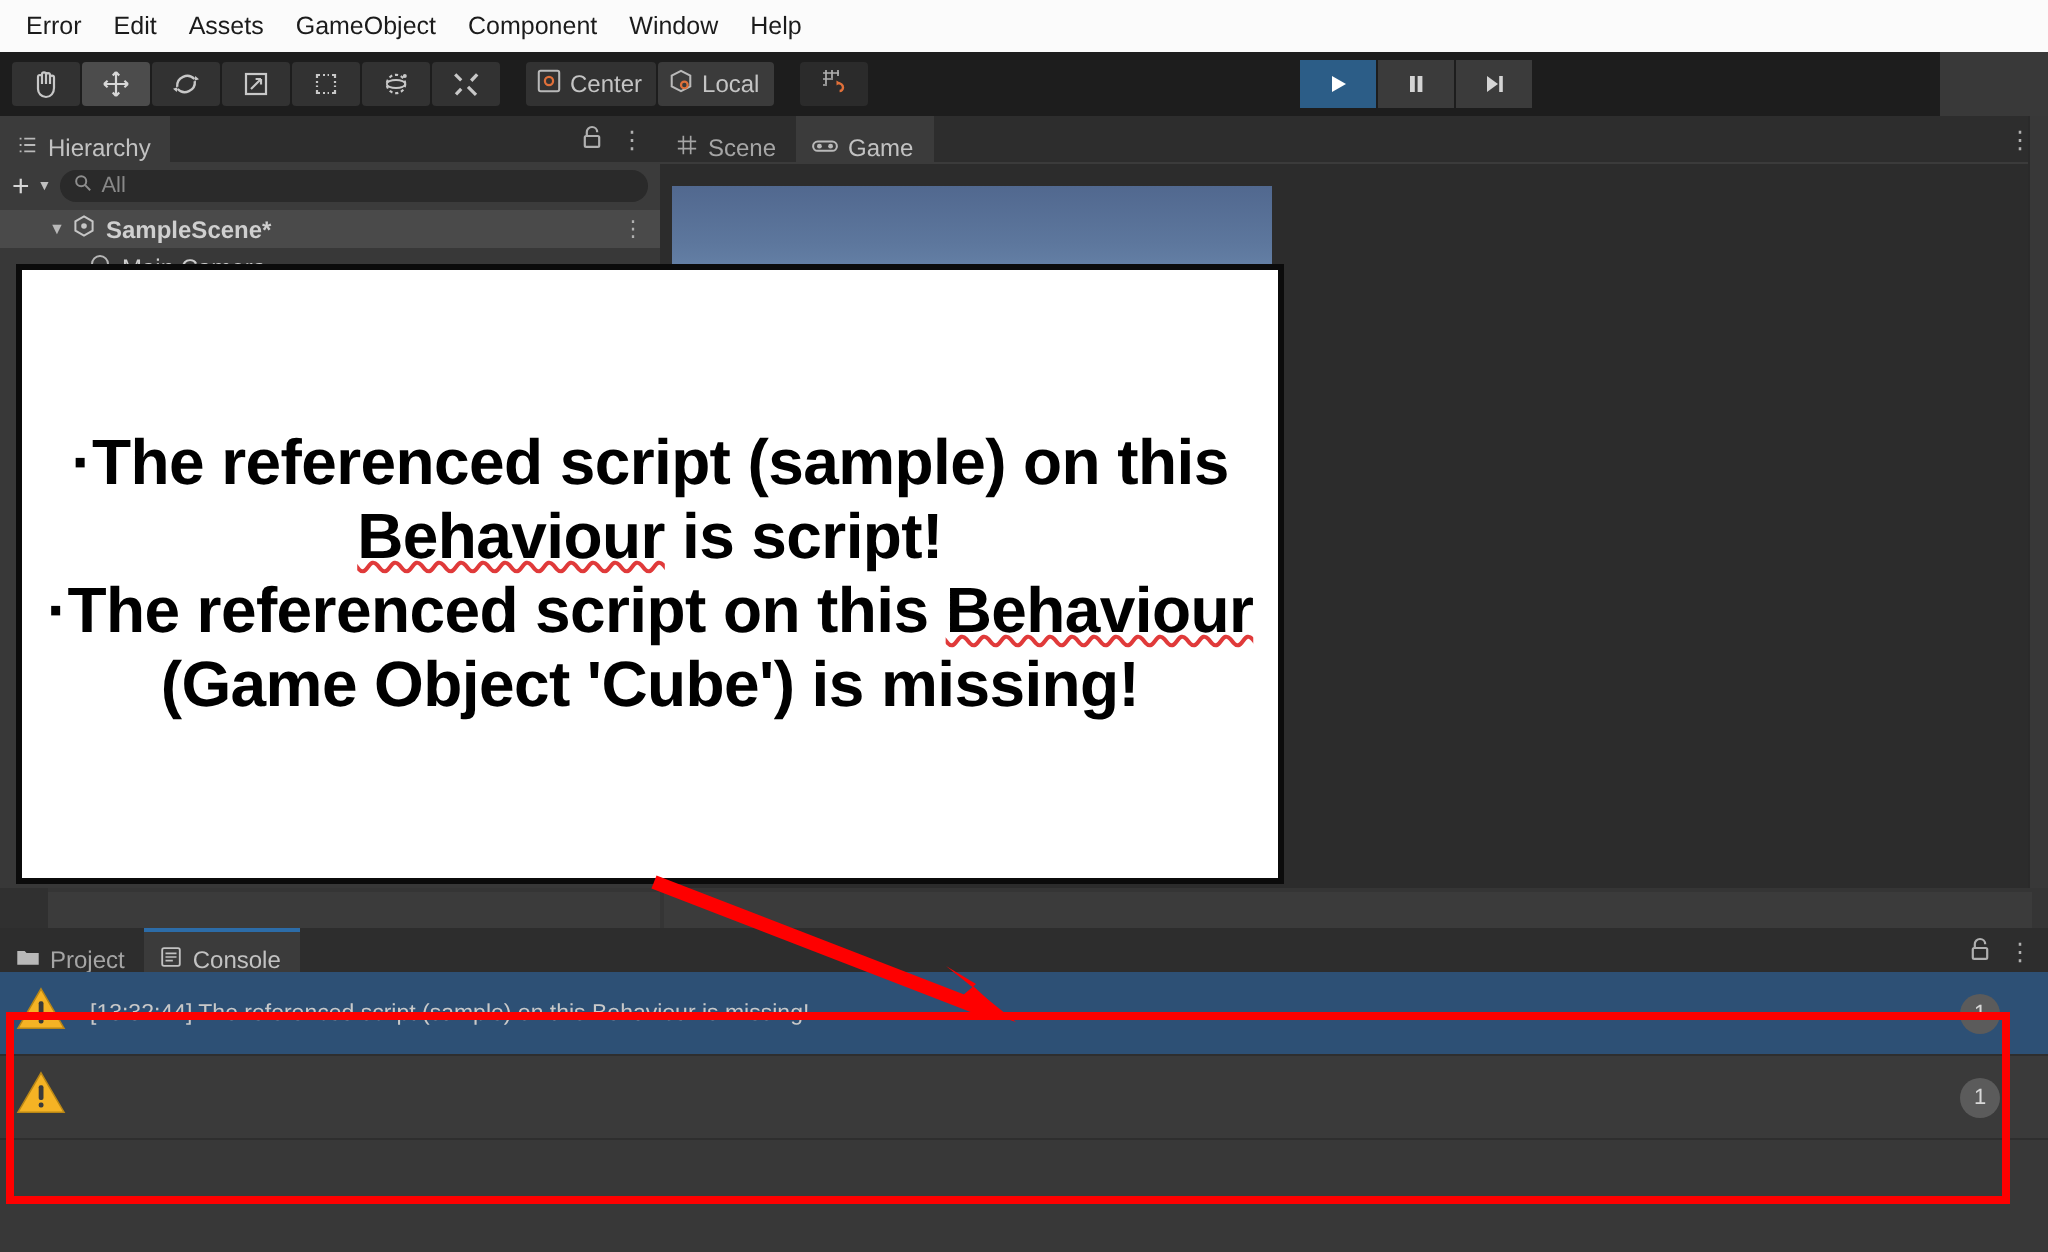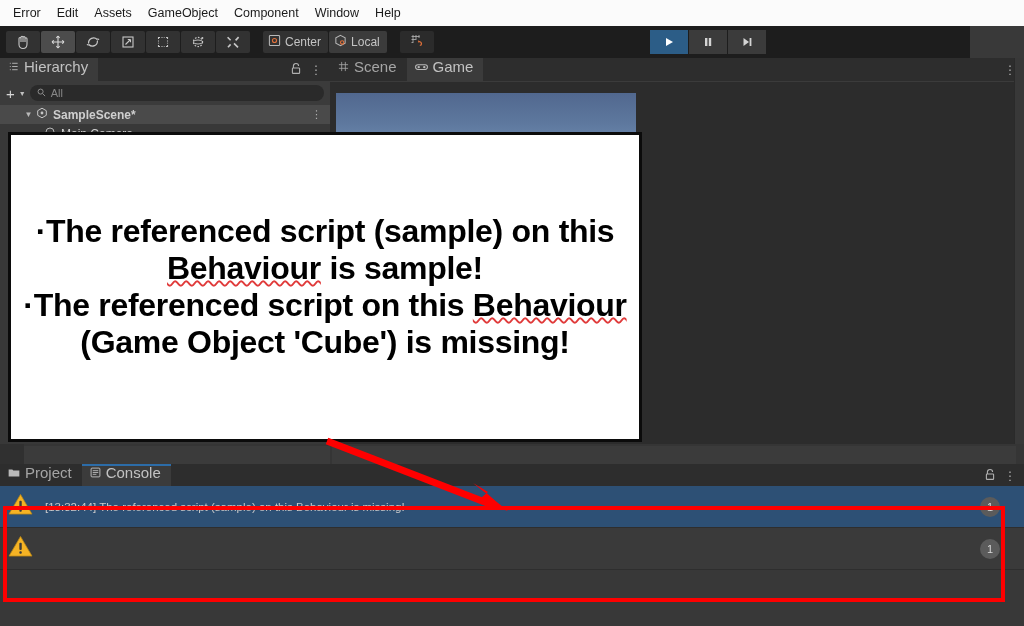--- a/index.html
+++ b/index.html
@@ -59,22 +59,22 @@
   
   .hier {
     position: absolute; left: 0; top: 58px; width: 330px; height: 386px;
     background: #383838;
   }
   .panel-tabbar {
     height: 23px; background: #2d2d2d; display: flex; align-items: stretch;
     position: relative;
   }
   .ptab {
-    display: flex; align-items: flex-start; gap: 5px; padding: 0 10px 0 8px;
-    font-size: 15px; color: #c2c2c2; background: #3b3b3b;
+    display: flex; align-items: flex-end; gap: 5px; padding: 0 10px 0 8px;
+    font-size: 12px; color: #c2c2c2; background: #3b3b3b;
   }
   .ptab.inactive { background: #2d2d2d; color: #a5a5a5; }
   .ptab.selected-top { box-shadow: inset 0 2px 0 0 #2c6ca8; }
   .tabbar-right {
     margin-left: auto; display: flex; align-items: center; gap: 8px;
     padding-right: 8px; color: #b0b0b0; font-size: 12px;
   }
   .hier-toolbar {
     height: 24px; background: #3b3b3b; display: flex; align-items: center;
     padding: 0 6px; gap: 4px;
@@ -563,21 +563,21 @@
               <rect x="11.8" y="8" width="2.5" height="7.6" rx="1" fill="#3a3a3a"></rect>
               <rect x="11.8" y="17" width="2.5" height="2.5" rx="1" fill="#3a3a3a"></rect>
             </svg>
         </span>
         <span class="log-badge">1</span>
       </div>
     </div>
   </div>
 
   <div class="callout">
-    <p><span>·The referenced script (sample) on this </span><span class="squig">Behaviour</span><span> is sample!</span></p>
+    <p><span>·The referenced script (sample) on this </span><span class="squig">Behaviour</span><span> is script!</span></p>
     <p class="second"><span>·The referenced script on this </span><span class="squig">Behaviour</span><span> (Game Object 'Cube') is missing!</span></p>
   </div>
 
   <svg class="arrow-svg" viewBox="0 0 1024 626">
     <line x1="327" y1="441" x2="495" y2="506" stroke="#fe0000" stroke-width="7"></line>
     <path d="M505 510 L481 498 L487 493 L479 486 Z" fill="#fe0000"></path>
     <polygon points="508,511 478,501 488,492 473,483" fill="#fe0000"></polygon>
   </svg>
   <div class="red-rect"></div>
 

